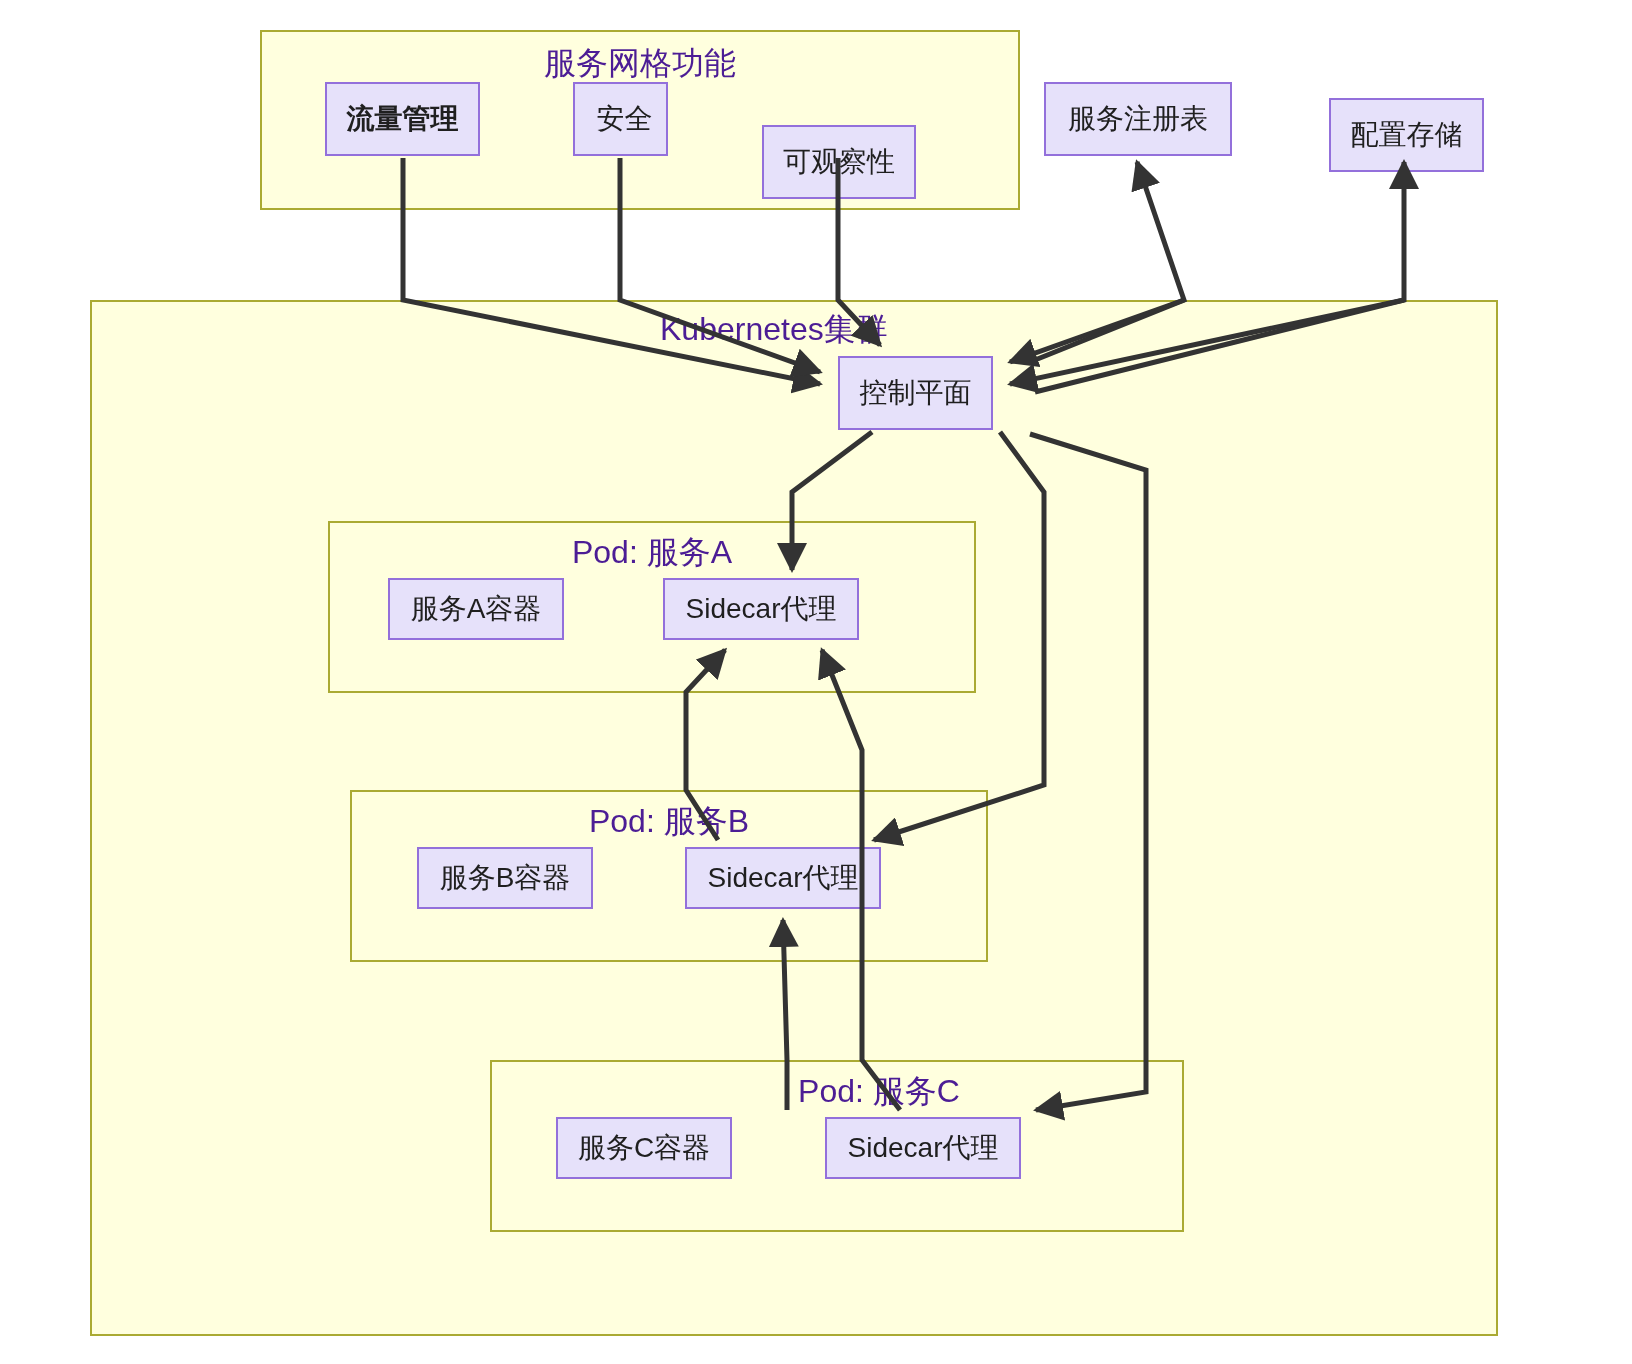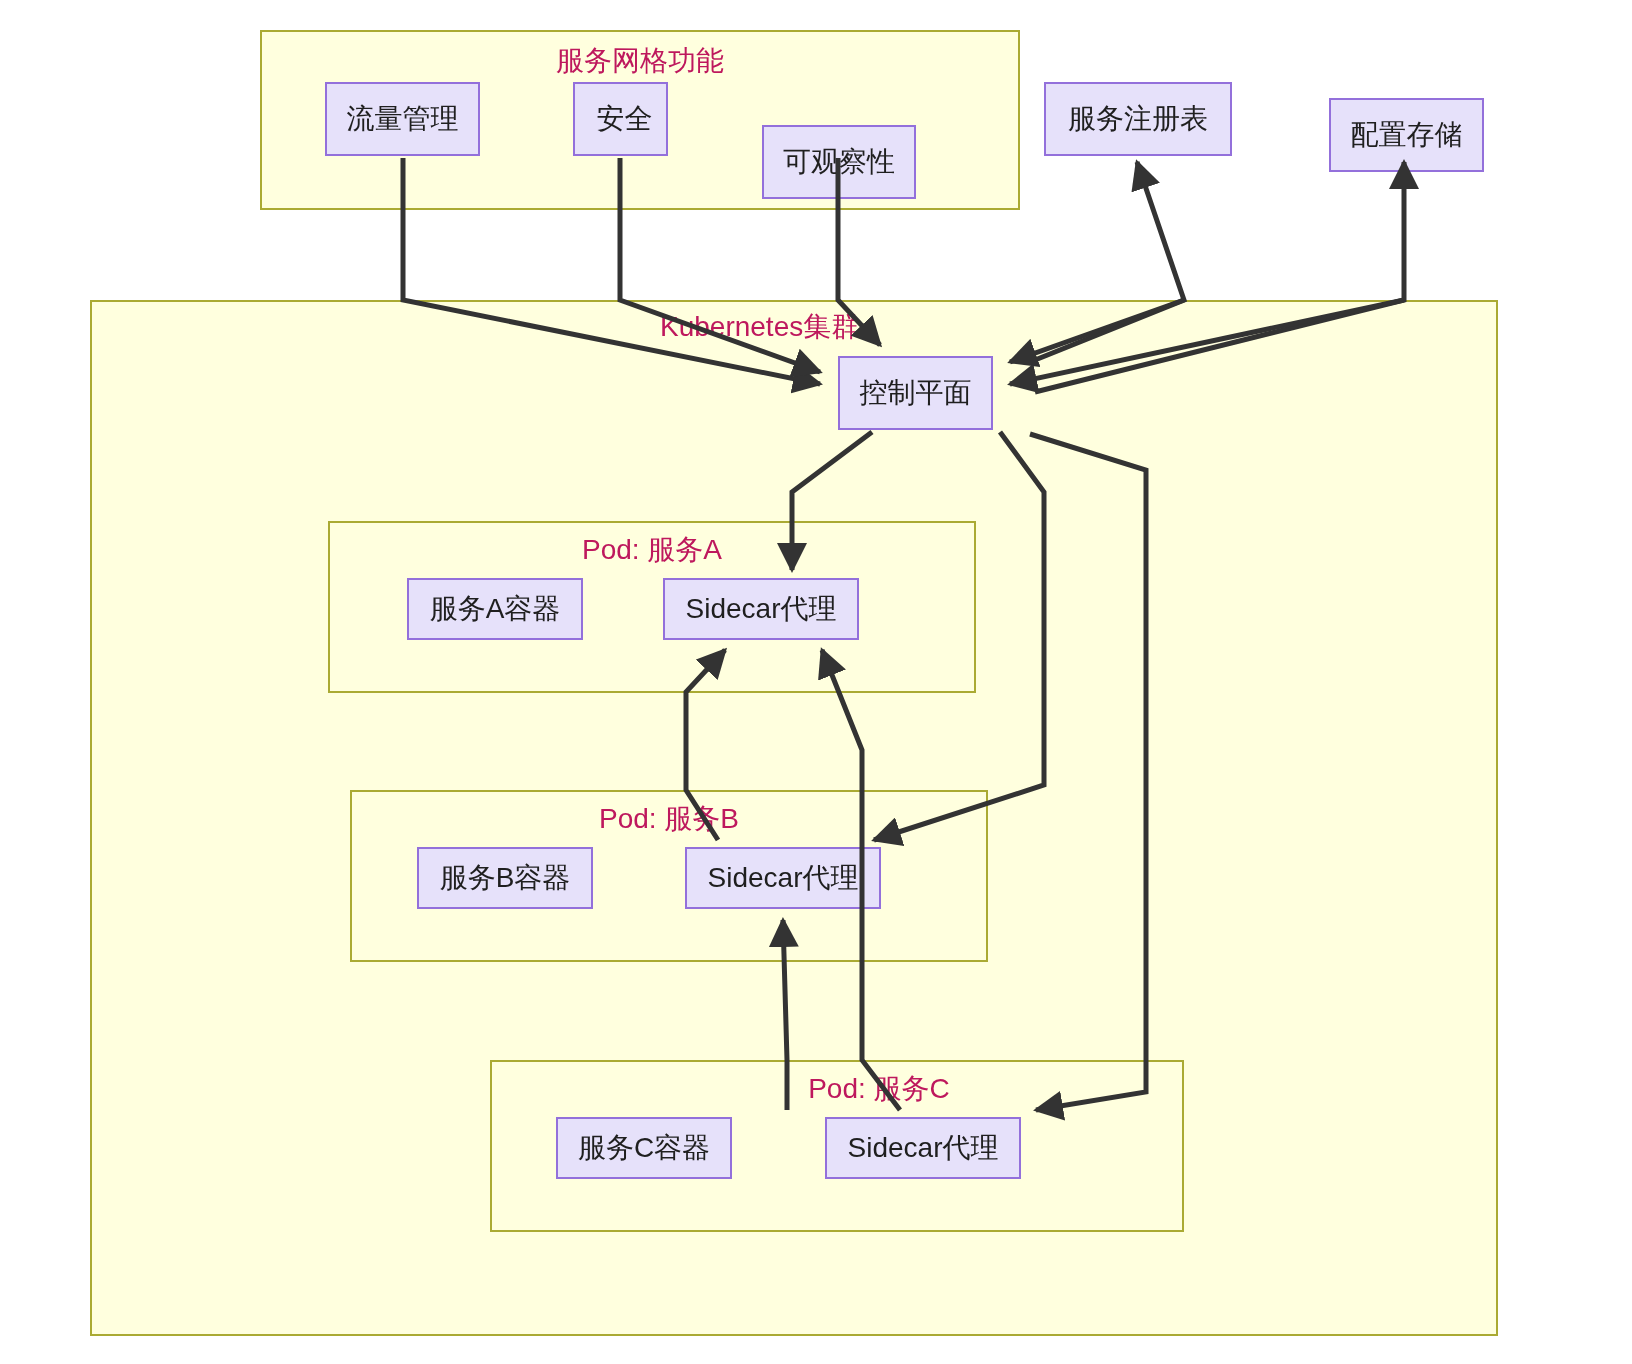--- a/index.html
+++ b/index.html
@@ -26,22 +26,22 @@
     pointer-events: none;
   }
   .group-box {
     position: absolute;
     box-sizing: border-box;
     border: 2px solid #aaaa33;
     background: #ffffde;
   }
   .group-label {
     position: absolute;
-    font-size: 28px;
-    color: #be185d;
+    font-size: 32px;
+    color: #4c1d95;
     white-space: nowrap;
     text-align: center;
   }
   .node {
     position: absolute;
     box-sizing: border-box;
     border: 2px solid #9370db;
     background: #e6e1fa;
     color: #1f1f1f;
     font-size: 28px;
@@ -52,38 +52,38 @@
   }
 </style>
 </head>
 <body>
 
 <div id="canvas">
 
   <div class="group-box" style="left:260px; top:30px; width:760px; height:180px;"></div>
   <div class="group-label" style="left:260px; top:42px; width:760px;">服务网格功能</div>
 
-  <div class="node" style="left:325px; top:82px; width:155px; height:74px;">流量管理</div>
+  <div class="node" style="left:325px; top:82px; width:155px; height:74px;font-weight:bold;">流量管理</div>
 
   <div class="node" style="left:573px; top:82px; width:95px; height:74px;padding-left:8px;">安全</div>
 
   <div class="node" style="left:762px; top:82px; width:154px; height:74px;margin-top:43px;">可观察性</div>
 
   <div class="node" style="left:1044px; top:82px; width:188px; height:74px;">服务注册表</div>
 
   <div class="node" style="left:1329px; top:98px; width:155px; height:74px;">配置存储</div>
 
   <div class="group-box" style="left:90px; top:300px; width:1408px; height:1036px;"></div>
   <div class="group-label" style="left:90px; top:308px; width:1500px; text-align:left; padding-left:570px;">Kubernetes集群</div>
 
   <div class="node" style="left:838px; top:356px; width:155px; height:74px;">控制平面</div>
 
   <div class="group-box" style="left:328px; top:521px; width:648px; height:172px;"></div>
   <div class="group-label" style="left:328px; top:531px; width:648px;">Pod: 服务A</div>
-  <div class="node" style="left:407px; top:578px; width:176px; height:62px;">服务A容器</div>
+  <div class="node" style="left:388px; top:578px; width:176px; height:62px;">服务A容器</div>
   <div class="node" style="left:663px; top:578px; width:196px; height:62px;">Sidecar代理</div>
 
   <div class="group-box" style="left:350px; top:790px; width:638px; height:172px;"></div>
   <div class="group-label" style="left:350px; top:800px; width:638px;">Pod: 服务B</div>
   <div class="node" style="left:417px; top:847px; width:176px; height:62px;">服务B容器</div>
   <div class="node" style="left:685px; top:847px; width:196px; height:62px;">Sidecar代理</div>
 
   <div class="group-box" style="left:490px; top:1060px; width:694px; height:172px;"></div>
   <div class="group-label" style="left:512px; top:1070px; width:694px;padding-left:20px;">Pod: 服务C</div>
   <div class="node" style="left:556px; top:1117px; width:176px; height:62px;">服务C容器</div>

